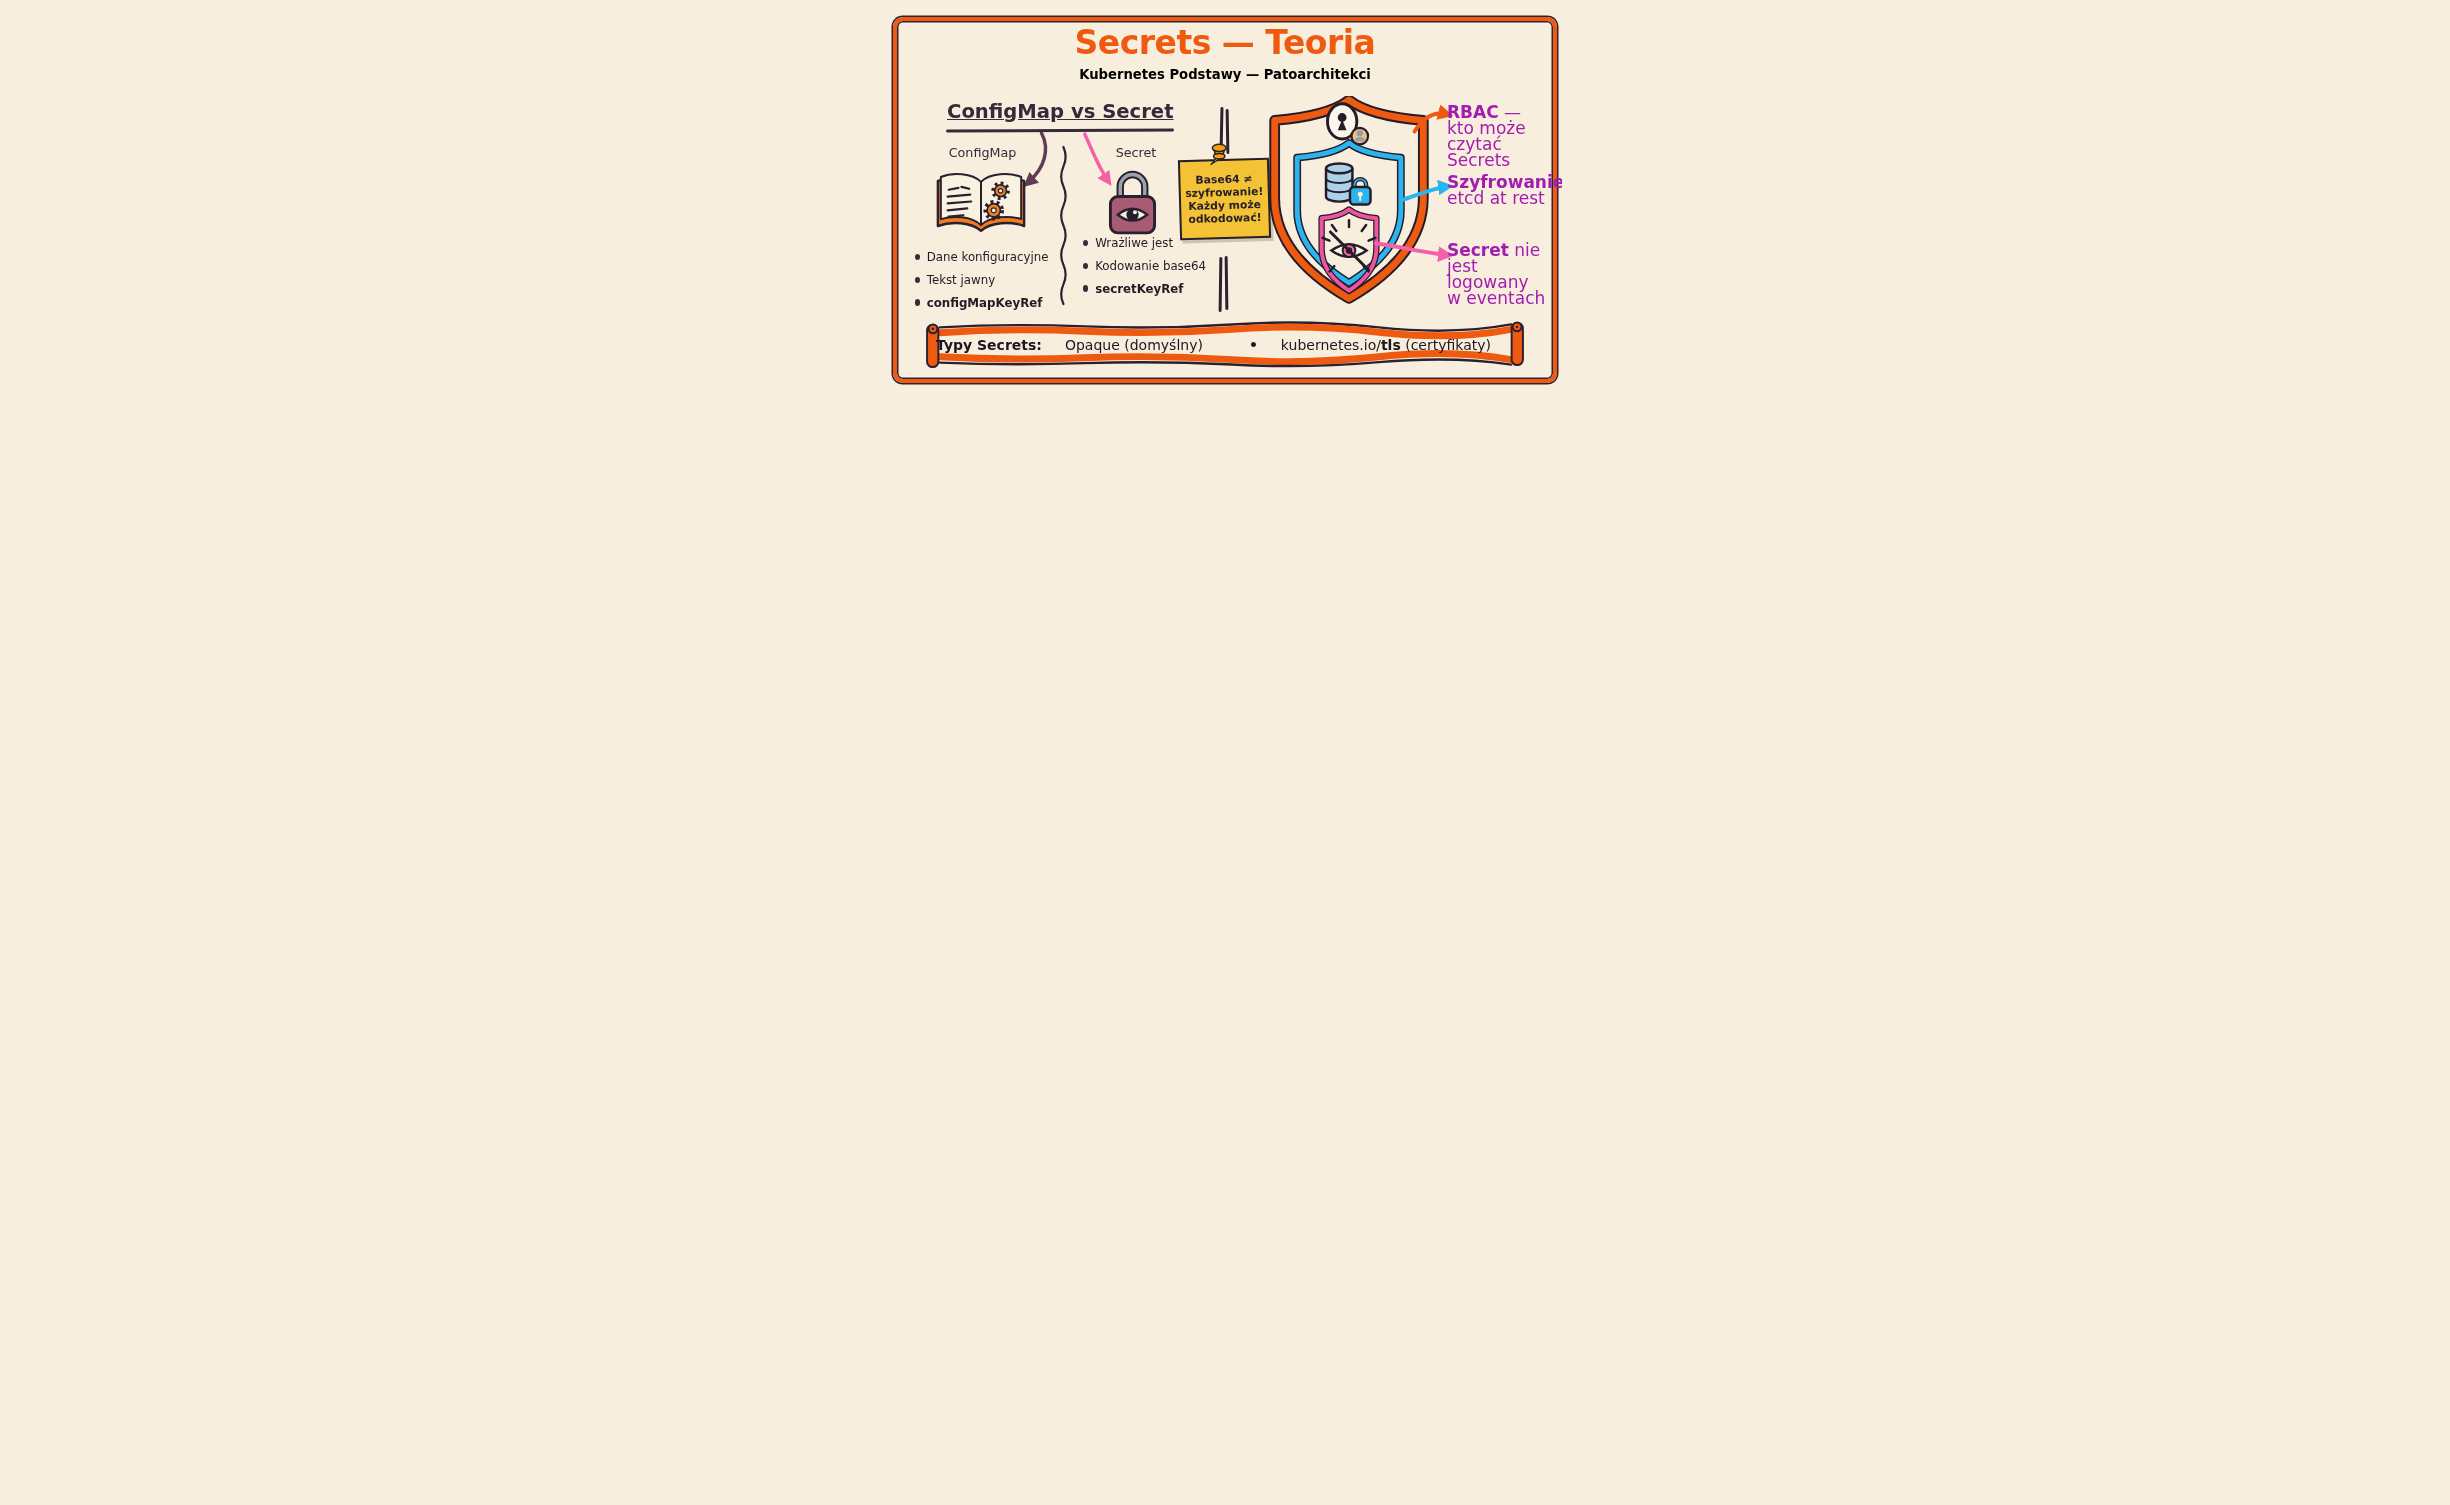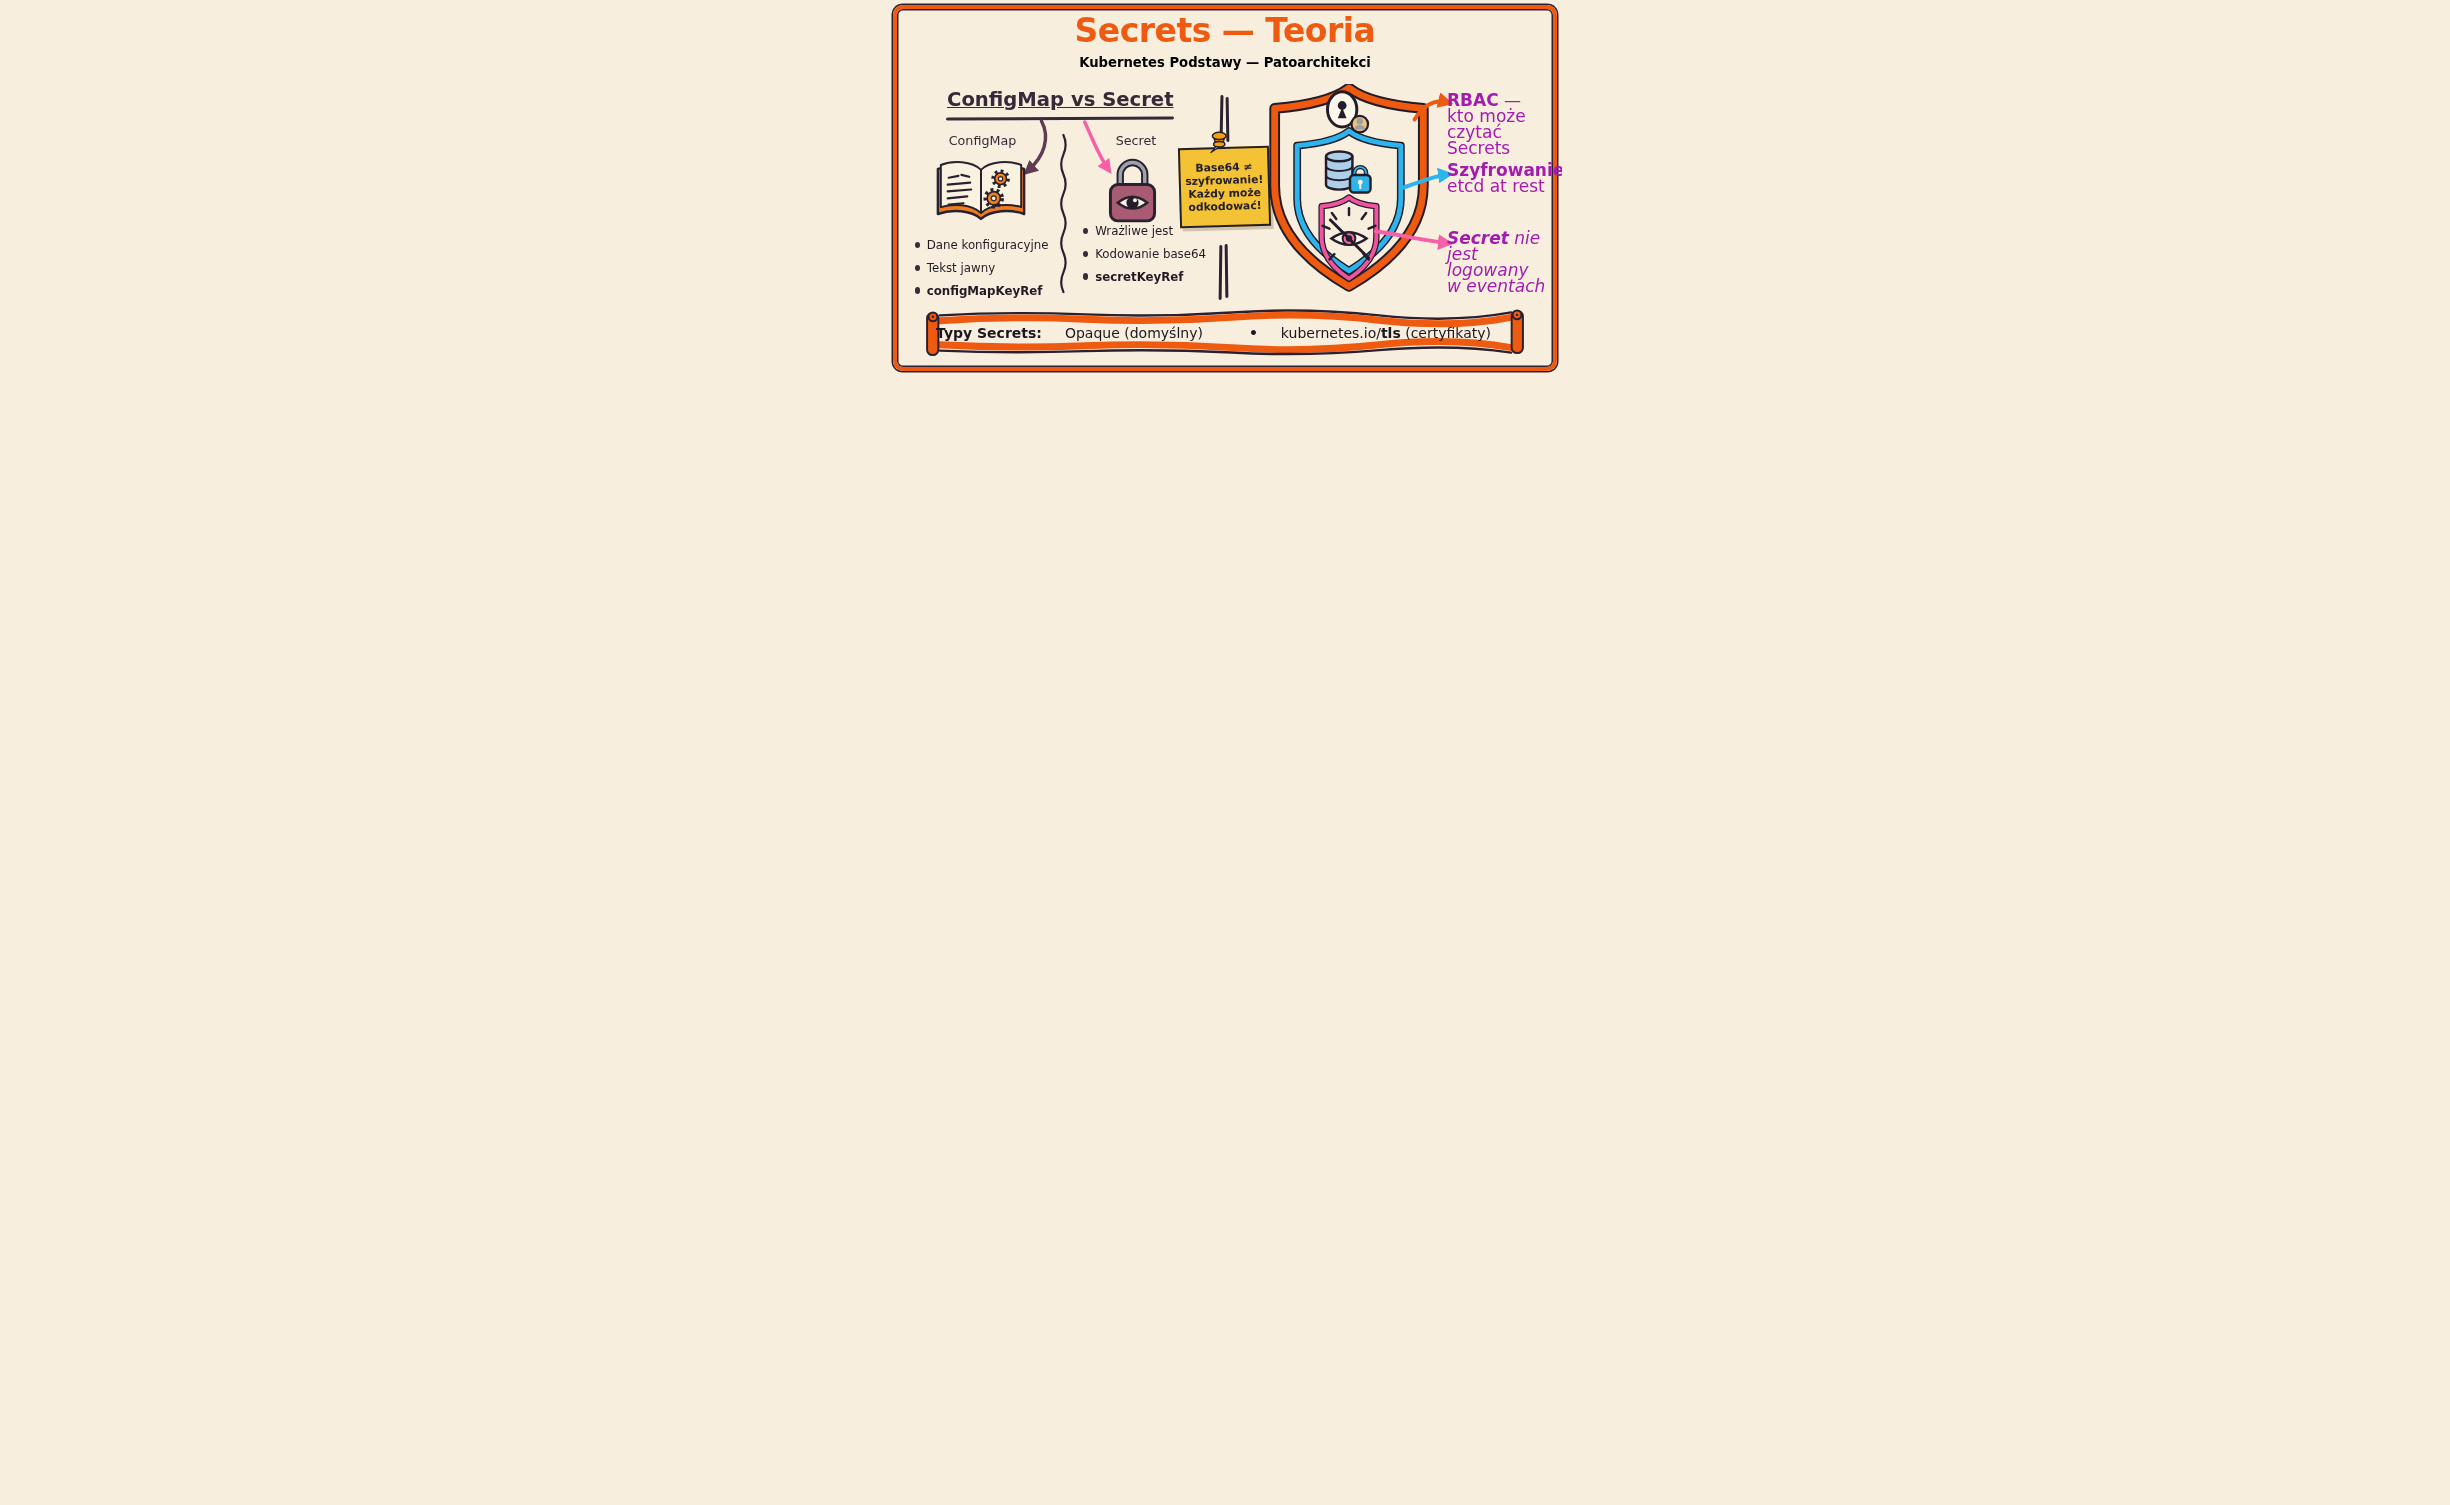--- a/index.html
+++ b/index.html
@@ -1,17 +1,17 @@
 <!DOCTYPE html>
 <html style="font-size:7.8px"><head>
 <meta charset="utf-8">
 <style>
   html,body{margin:0;padding:0;background:#f8eedd;}
   .canvas{
-    position:relative;width:674px;height:376px;margin:0 auto;
+    position:relative;width:674px;height:376px;margin:12px auto;
     background:#f8eedd;overflow:hidden;
     font-family:"DejaVu Sans","Liberation Sans",sans-serif;
     color:#2c2230;
   }
   .frame{
     position:absolute;inset:5.4px;border:4.4px solid #ee5a0f;border-radius:9.8px;
     box-shadow:0 0 0 1.5px #2c2230, inset 0 0 0 1.5px #2c2230;
     pointer-events:none;
   }
   .title{
@@ -243,21 +243,21 @@
 
   <div class="ann" style="top:92px;">
     <div><span class="bold">RBAC</span><span> —</span></div>
     <div>kto może</div>
     <div>czytać Secrets</div>
   </div>
   <div class="ann" style="top:162px;">
     <div class="bold">Szyfrowanie</div>
     <div>etcd at rest</div>
   </div>
-  <div class="ann" style="top:230px;font-style:italic;">
+  <div class="ann" style="top:230px;">
     <div><span class="bold">Secret</span><span> nie jest</span></div>
     <div>logowany</div>
     <div>w eventach</div>
   </div>
 
   <div class="banner-wrap">
     <svg class="banner-deco" width="604" height="49" viewBox="0 0 1232 100">
       <path d="M34,15 Q180,7 330,13 T630,9 T930,15 T1200,9" fill="none" stroke="#2a2030" stroke-width="5" stroke-linecap="round"></path>
       <path d="M34,26 Q180,16 330,23 T630,19 T930,25 T1200,19" fill="none" stroke="#ee5a0f" stroke-width="14" stroke-linecap="round"></path>
       <path d="M34,75 Q180,83 330,77 T630,81 T930,75 T1200,81" fill="none" stroke="#ee5a0f" stroke-width="14" stroke-linecap="round"></path>

